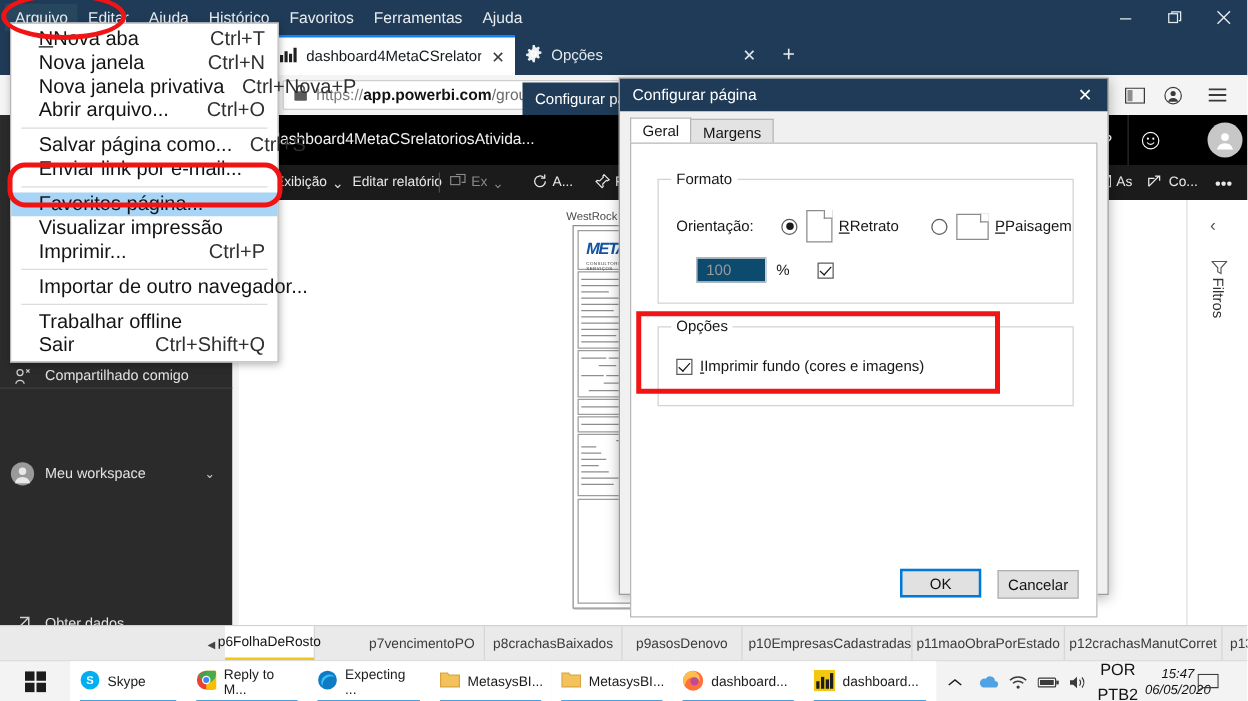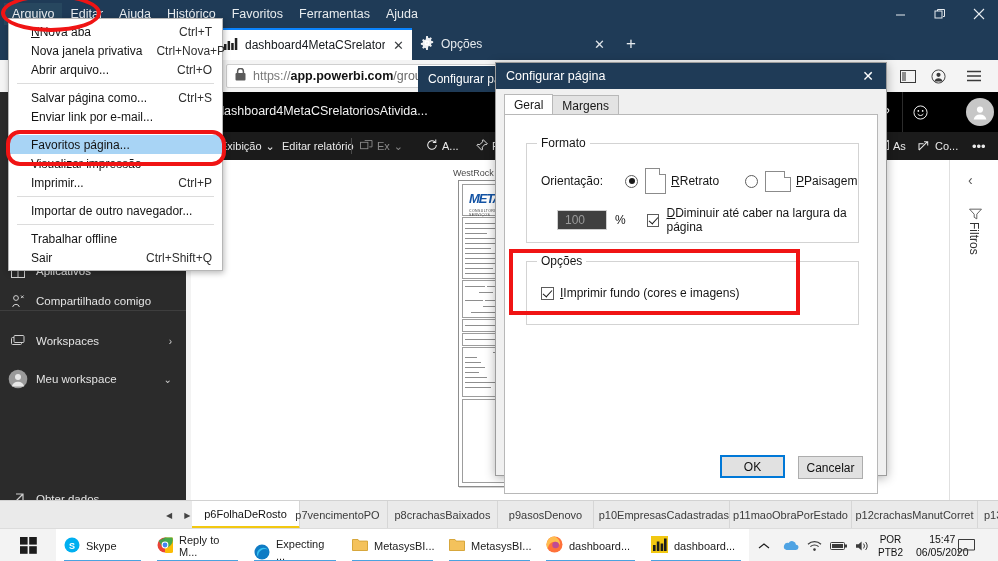--- a/index.html
+++ b/index.html
@@ -80,25 +80,25 @@
   .ptab.sel{background:#fff;border-bottom:3px solid #f2c811;color:#111;}
 
   
   #taskbar{left:0;top:528px;width:998px;height:33px;background:#f3f3f3;border-top:1px solid #dcdcdc;}
   #startbtn{position:absolute;left:8px;top:0;width:40px;height:33px;display:flex;align-items:center;justify-content:center;}
   .tkitem{position:absolute;top:0;height:33px;display:flex;align-items:center;gap:6px;padding:0 8px;box-sizing:border-box;font-size:11px;color:#1c1c1c;}
   .tkitem .tkline{position:absolute;left:8px;right:8px;bottom:0;height:2px;background:#4aa3e0;}
   .tkitem.active{background:#fff;}
   .tray{position:absolute;top:0;height:33px;display:flex;align-items:center;color:#1c1c1c;font-size:11px;}
   #clock{position:absolute;left:900px;top:0;height:33px;display:flex;flex-direction:column;justify-content:center;align-items:center;font-size:10.5px;line-height:13px;color:#111;}
-  #locale{position:absolute;left:855px;top:0;height:33px;display:flex;flex-direction:column;justify-content:center;align-items:center;font-size:10px;line-height:13px;color:#111;}
+  #locale{position:absolute;left:855px;top:0;height:33px;display:flex;flex-direction:column;justify-content:space-between;align-items:center;font-size:13px;line-height:13px;color:#111;}
 
   
   #filemenu{left:8px;top:18px;width:213px;background:#fff;border:1px solid #b6b6b6;box-shadow:1px 2px 6px rgba(0,0,0,.28);padding:3px 0;z-index:40;}
-  .mi{height:19px;display:flex;align-items:center;padding:0 10px 0 22px;font-size:12px;color:#141414;white-space:nowrap;position:relative;}
+  .mi{height:19px;display:flex;align-items:center;padding:0 10px 0 22px;font-size:16px;color:#141414;white-space:nowrap;position:relative;}
   .mi .mlabel{flex:1;}
   .mi .macc{color:#2f2f2f;margin-left:14px;}
   .mi.hi{background:#a8d4f5;}
   .msep{height:1px;background:#dcdcdc;margin:4px 8px;}
   .mi u{text-decoration:underline;}
 
   
   #dialog{left:495px;top:62px;width:390px;height:412px;background:#f0f0f0;border:1px solid #9c9c9c;box-shadow:0 2px 10px rgba(0,0,0,.3);z-index:60;}
   #dlg-title{position:absolute;left:0;top:0;width:390px;height:26px;background:#1f3b57;color:#fff;display:flex;align-items:center;padding-left:10px;box-sizing:border-box;font-size:12.5px;}
   #dlg-close{position:absolute;right:0;top:0;width:36px;height:26px;display:flex;align-items:center;justify-content:center;color:#fff;font-size:14px;}
@@ -110,21 +110,21 @@
   .gbox{position:absolute;border:1px solid #d3d3d3;}
   .glegend{position:absolute;top:-8px;left:10px;background:#fff;padding:0 4px;font-size:12px;color:#161616;}
 
   .radio{width:13px;height:13px;border-radius:50%;border:1px solid #5c5c5c;background:#fff;display:inline-block;position:relative;box-sizing:border-box;}
   .radio.on:after{content:"";position:absolute;left:2.5px;top:2.5px;width:6px;height:6px;border-radius:50%;background:#1a1a1a;}
   .pageicon{width:19px;height:24px;border:1px solid #8b8b8b;background:#fff;display:inline-block;position:relative;}
   .pageicon.land{width:24px;height:19px;}
   .pageicon:after{content:"";position:absolute;right:-1px;top:-1px;width:6px;height:6px;background:#fff;border-left:1px solid #8b8b8b;border-bottom:1px solid #8b8b8b;}
   .ckbox{width:13px;height:13px;border:1px solid #5c5c5c;background:#fff;display:inline-block;position:relative;box-sizing:border-box;}
   .ckbox.on:after{content:"";position:absolute;left:3px;top:0px;width:4px;height:8px;border:solid #1a1a1a;border-width:0 1.6px 1.6px 0;transform:rotate(42deg);}
-  .numinput{width:56px;height:20px;border:1px solid #cfcfcf;background:#404040;color:#9a9a9a;font-size:12px;display:flex;align-items:center;padding-left:7px;box-sizing:border-box;}
+  .numinput{width:56px;height:20px;border:1px solid #cfcfcf;background:#0c4a6e;color:#9a9a9a;font-size:12px;display:flex;align-items:center;padding-left:7px;box-sizing:border-box;}
   .dbtn{width:65px;height:23px;border:1px solid #adadad;background:#e1e1e1;font-size:12px;color:#111;display:flex;align-items:center;justify-content:center;box-sizing:border-box;}
   .dbtn.def{border:2px solid #0078d7;background:#e1e1e1;}
   .row{position:absolute;display:flex;align-items:center;}
   .row span.txt{font-size:12px;color:#161616;}
 
   
   #tooltip{left:418px;top:66px;width:180px;height:26px;background:#1f3b57;color:#fff;font-size:12px;display:flex;align-items:center;padding-left:10px;box-sizing:border-box;z-index:30;}
 
   
   .oval{position:absolute;border:4px solid #f01414;border-radius:50%;z-index:90;pointer-events:none;}
@@ -250,30 +250,20 @@
     <span class="pico">
       <svg width="14" height="14" viewBox="0 0 14 14">
           <circle cx="5" cy="4" r="2.4" fill="none" stroke="#cfcfcf"></circle>
           <path d="M1.6 13a3.5 3.5 0 0 1 6.8 0" fill="none" stroke="#cfcfcf"></path>
           <path d="M10 1.5l2.6 2.6M12.6 1.5l-2.6 2.6" stroke="#cfcfcf"></path>
         </svg>
     </span>
     <span>Compartilhado comigo</span>
   </div>
   <div class="pdiv" style="top:218px;"></div>
-  <div class="pnav" style="top:232px;">
-    <span class="pico">
-      <svg width="15" height="13" viewBox="0 0 15 13">
-          <rect x="0.5" y="2.5" width="10" height="7" rx="1" fill="none" stroke="#cfcfcf"></rect>
-          <rect x="3" y="0.5" width="10" height="7" rx="1" fill="#2b2b2b" stroke="#cfcfcf"></rect>
-        </svg>
-    </span>
-    <span>Workspaces</span>
-    <span class="pchev">›</span>
-  </div>
   <div class="pnav" style="top:270px;">
     <span class="pico">
       <svg width="20" height="20" viewBox="0 0 20 20">
           <circle cx="10" cy="10" r="9.3" fill="#9a9a9a"></circle>
           <circle cx="10" cy="8" r="3" fill="#e8e8e8"></circle>
           <path d="M3.8 17.5a6.4 6.4 0 0 1 12.4 0z" fill="#e8e8e8"></path>
         </svg>
     </span>
     <span>Meu workspace</span>
     <span class="pchev">⌄</span>
@@ -424,21 +414,21 @@
       </svg>
   </div>
   <div id="filters-label">Filtros</div>
 </div>
 
 <div class="abs" id="pagetabs">
   <div id="pt-arrows">
     <span>◀</span>
     <span>▶</span>
   </div>
-  <div class="ptab sel" style="left:192px;width:108px;">
+  <div class="ptab sel" style="left:180px;width:72px;">
       <span>p6FolhaDeRosto</span>
     </div>
   <div class="ptab" style="left:288px;width:100px;">
       <span>p7vencimentoPO</span>
     </div>
   <div class="ptab" style="left:388px;width:110px;">
       <span>p8crachasBaixados</span>
     </div>
   <div class="ptab" style="left:498px;width:96px;">
       <span>p9asosDenovo</span>
@@ -478,21 +468,21 @@
     <span><svg width="16" height="16" viewBox="0 0 16 16">
           <circle cx="8" cy="8" r="7.5" fill="#ea4335"></circle>
           <path d="M8 0.5h7.3A7.5 7.5 0 0 1 8 15.5z" fill="#fbbc05"></path>
           <path d="M1.6 3.8L5.4 10A7.5 7.5 0 0 0 15.3 .5H8z" fill="#34a853" opacity=".9"></path>
           <circle cx="8" cy="8" r="3.4" fill="#fff"></circle>
           <circle cx="8" cy="8" r="2.4" fill="#4285f4"></circle>
         </svg></span>
     <span>Reply to M...</span>
     <span class="tkline"></span>
   </div>
-  <div class="tkitem active" style="left:246px;width:98px;align-items:flex-end;">
+  <div class="tkitem active" style="left:246px;width:98px;">
     <span><svg width="16" height="16" viewBox="0 0 16 16">
           <circle cx="8" cy="8" r="7.5" fill="#0f7bc4"></circle>
           <path d="M3 11a6.5 6.5 0 0 1 11-5.4A7 7 0 0 0 4.2 13z" fill="#35c1f1"></path>
         </svg></span>
     <span>Expecting ...</span>
     <span class="tkline"></span>
   </div>
   <div class="tkitem active" style="left:344px;width:97px;">
     <span><svg width="16" height="14" viewBox="0 0 16 14">
           <path d="M0.5 1.5h5.5l1.2 1.6h8.3v9.4H.5z" fill="#f4c25c" stroke="#d7a73c"></path>
@@ -554,39 +544,43 @@
   <div class="tray" style="left:855px;">
     <svg width="16" height="12" viewBox="0 0 16 12">
         <path d="M1 4.2h2.6L6.6 1.4v9.2L3.6 7.8H1z" fill="#3b3b3b"></path>
         <path d="M8.6 3.6a4 4 0 0 1 0 4.8M10.6 2a6.4 6.4 0 0 1 0 8" fill="none" stroke="#3b3b3b"></path>
       </svg>
   </div>
   <div id="locale" style="left:878px;">
     <span>POR</span>
     <span>PTB2</span>
   </div>
-  <div id="clock" style="left:916px;">
+  <div id="clock" style="left:916px;font-style:italic;">
     <span>15:47</span>
     <span>06/05/2020</span>
   </div>
   <div class="tray" style="left:958px;">
     <svg width="17" height="14" viewBox="0 0 17 14">
         <path d="M0.5 .5h16v10.5H4.5L0.5 13.5z" fill="none" stroke="#3b3b3b"></path>
       </svg>
   </div>
 </div>
 
 <div class="abs" id="tooltip">
   <span>Configurar página</span>
 </div>
 
 <div class="abs" id="filemenu">
   <div class="mi">
       <span class="mlabel"><u>N</u><span style="margin-left:-0.55em;padding-left:.55em;">Nova aba</span></span>
       <span class="macc">Ctrl+T</span>
+    </div>
+  <div class="mi">
+      <span class="mlabel">Nova janela</span>
+      <span class="macc">Ctrl+N</span>
     </div>
   <div class="mi">
       <span class="mlabel">Nova janela privativa</span>
       <span class="macc">Ctrl+Nova+P</span>
     </div>
   <div class="mi">
       <span class="mlabel">Abrir arquivo...</span>
       <span class="macc">Ctrl+O</span>
     </div>
   <div class="msep"></div>
@@ -650,21 +644,20 @@
         <span style="width:12px;"></span>
         <span class="radio"></span>
         <span class="pageicon land"></span>
         <span class="txt" style="margin-left:-2px;"><u>P</u><span style="margin-left:-0.58em;padding-left:.58em;">Paisagem</span></span>
       </div>
       <div class="row" style="left:30px;top:62px;gap:8px;">
         <span class="numinput">100</span>
         <span class="txt">%</span>
         <span style="width:6px;"></span>
         <span class="ckbox on"></span>
-        <span class="txt"><u>D</u><span style="margin-left:-0.62em;padding-left:.62em;">Diminuir até caber na largura da página</span></span>
       </div>
     </div>
 
     <div class="gbox" style="left:21px;top:146px;width:331px;height:62px;">
       <div class="glegend">Opções</div>
       <div class="row" style="left:14px;top:24px;gap:6px;">
         <span class="ckbox on"></span>
         <span class="txt"><u>I</u><span style="margin-left:-0.32em;padding-left:.32em;">Imprimir fundo (cores e imagens)</span></span>
       </div>
     </div>

